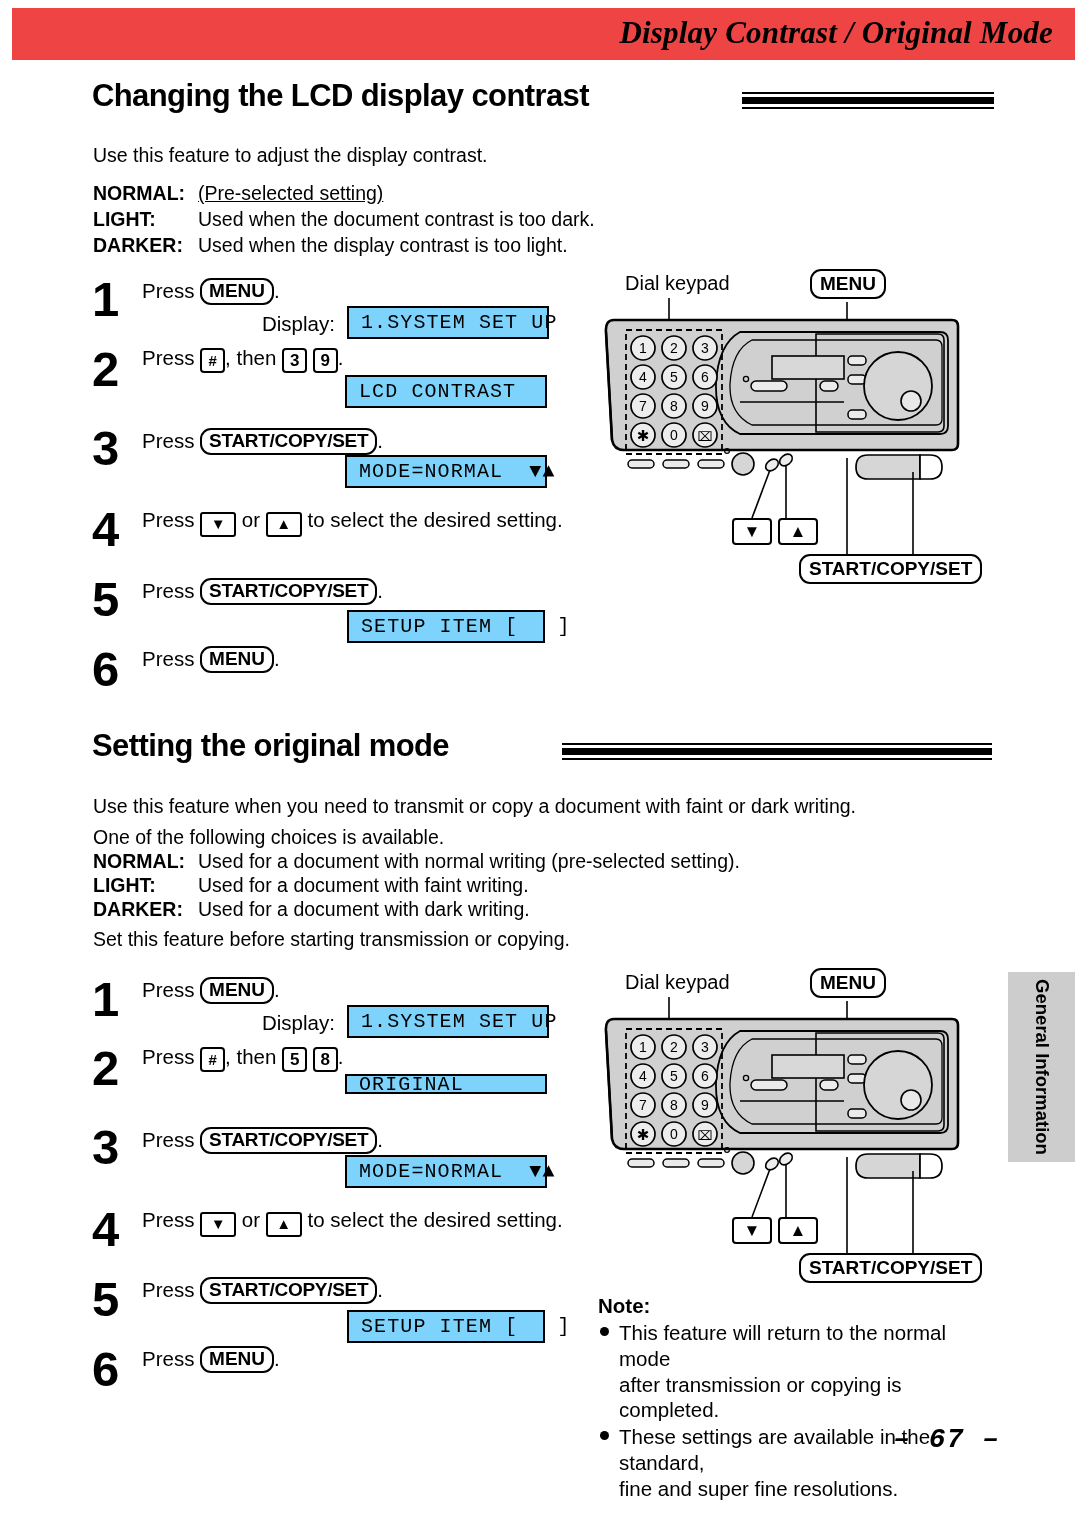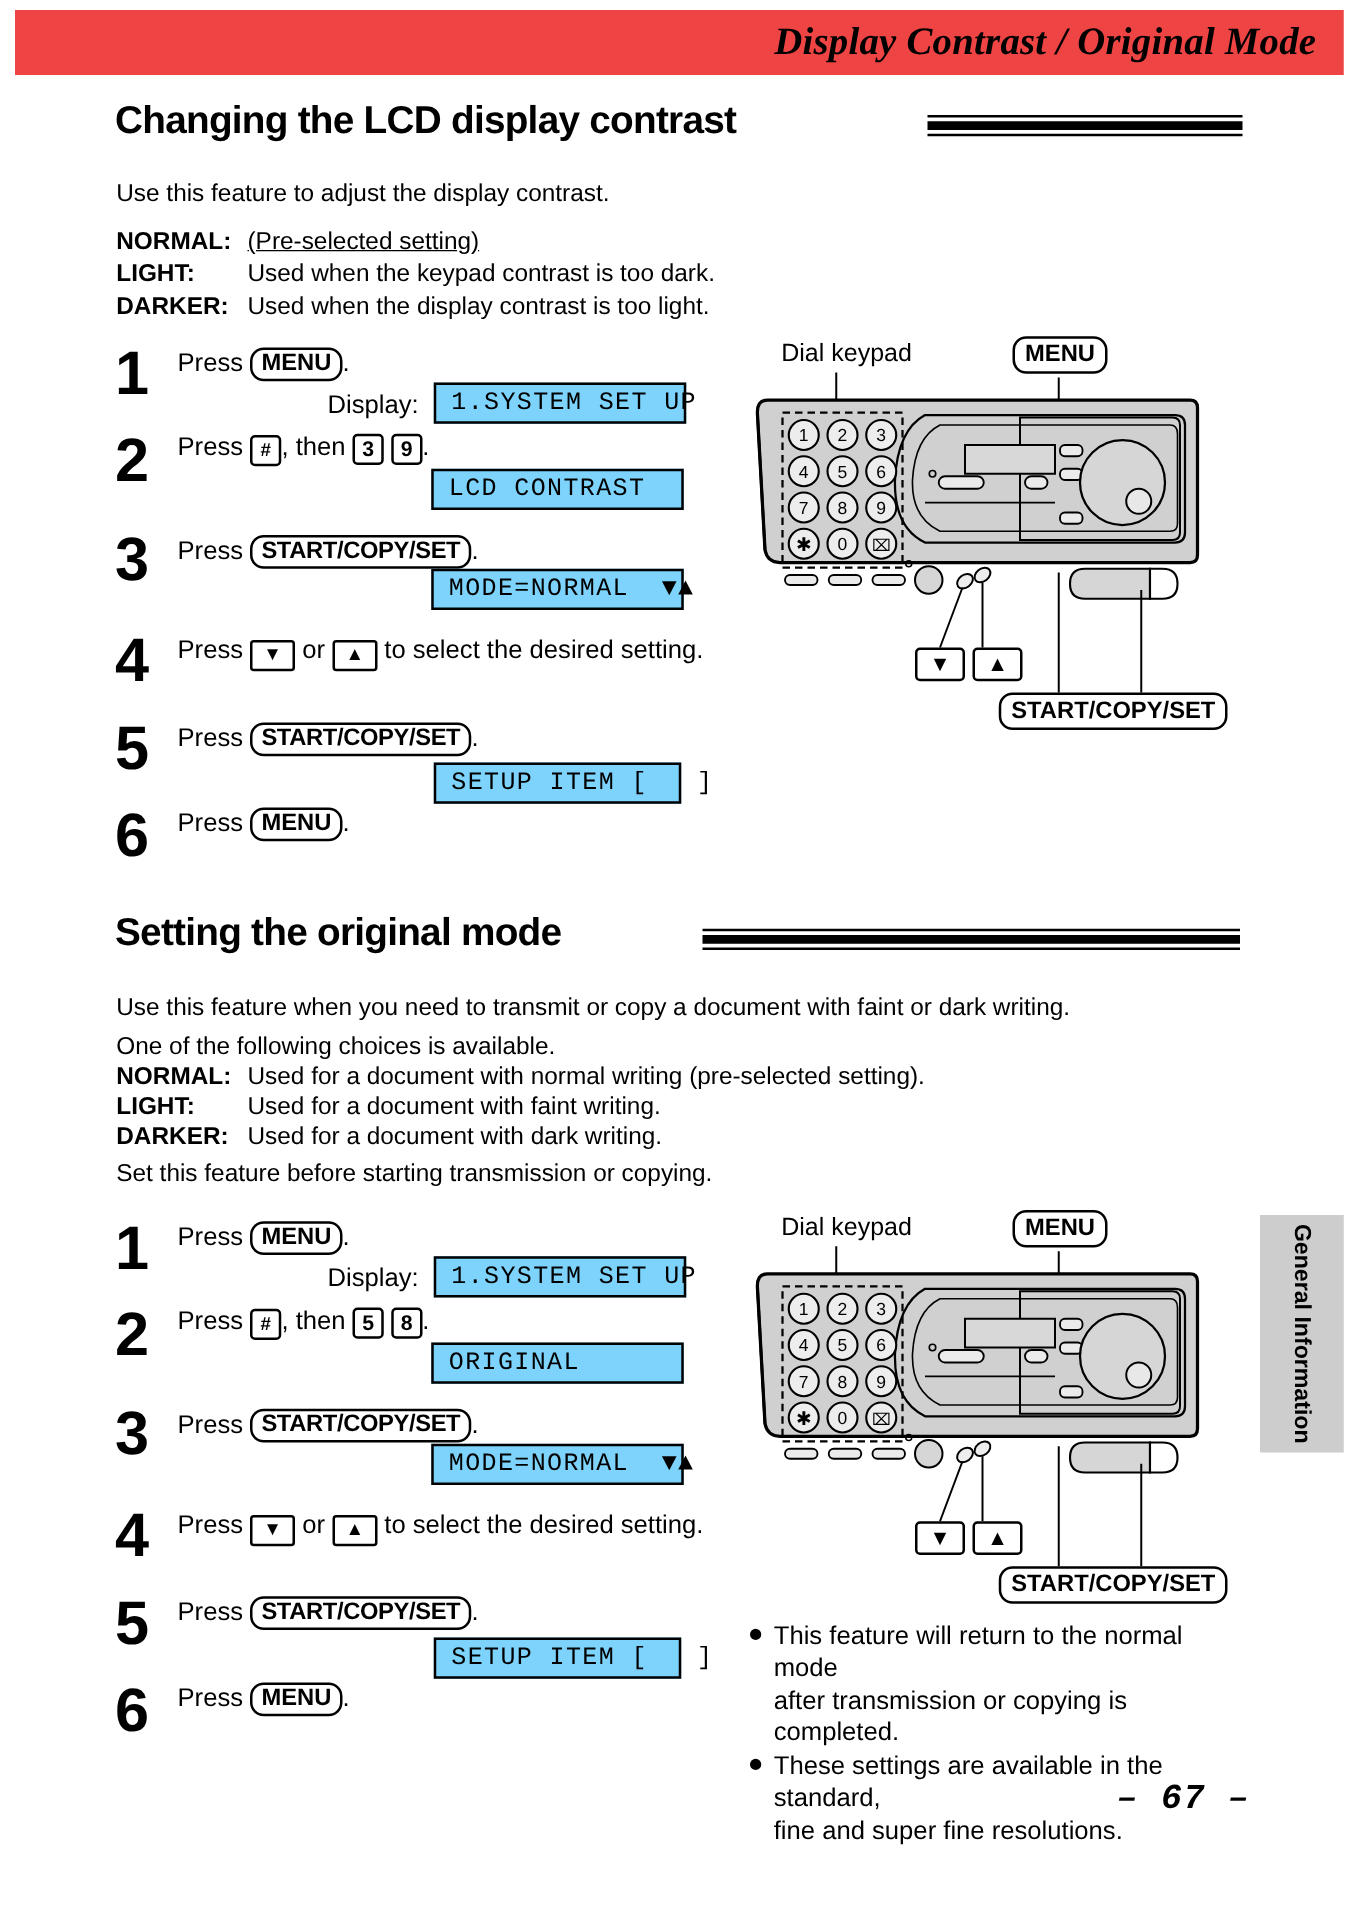--- a/index.html
+++ b/index.html
@@ -113,21 +113,21 @@
     <i class="m"></i>
     <i class="b"></i>
 </div>
 
 <div class="abs body-txt" style="left:93px;top:142px;">Use this feature to adjust the display contrast.</div>
 
 <div class="abs defrow" style="left:93px;top:180px;text-decoration:underline;">
   <span class="dt">NORMAL:</span><span>(Pre-selected setting)</span>
 </div>
 <div class="abs defrow" style="left:93px;top:206px;">
-  <span class="dt">LIGHT:</span><span>Used when the keypad contrast is too dark.</span>
+  <span class="dt">LIGHT:</span><span>Used when the document contrast is too dark.</span>
 </div>
 <div class="abs defrow" style="left:93px;top:232px;">
   <span class="dt">DARKER:</span><span>Used when the display contrast is too light.</span>
 </div>
 
 <div class="abs stepnum" style="left:92px;top:275px;">1</div>
 <div class="abs steptxt" style="left:142px;top:278px;">
   <span>Press</span>
   <span class="key">MENU</span><span>.</span>
 </div>
@@ -289,21 +289,21 @@
 <div class="abs steptxt" style="left:262px;top:1011px;">Display:</div>
 <div class="lcd" style="left:347px;top:1005px;width:202px;height:33px;padding-left:12px;">1.SYSTEM SET UP</div>
 
 <div class="abs stepnum" style="left:92px;top:1044px;">2</div>
 <div class="abs steptxt" style="left:142px;top:1045px;">
   <span>Press</span>
   <span class="dkey hashk">#</span><span>, then</span>
   <span class="dkey">5</span>
   <span class="dkey">8</span><span>.</span>
 </div>
-<div class="lcd" style="left:345px;top:1074px;width:202px;height:33px;padding-left:12px;">ORIGINAL</div>
+<div class="lcd" style="left:345px;top:1074px;width:202px;height:20px;padding-left:12px;">ORIGINAL</div>
 
 <div class="abs stepnum" style="left:92px;top:1123px;">3</div>
 <div class="abs steptxt" style="left:142px;top:1127px;">
   <span>Press</span>
   <span class="key wide">START/COPY/SET</span><span>.</span>
 </div>
 <div class="lcd" style="left:345px;top:1155px;width:202px;height:33px;padding-left:12px;">MODE=NORMAL  ▼▲</div>
 
 <div class="abs stepnum" style="left:92px;top:1205px;">4</div>
 <div class="abs steptxt" style="left:142px;top:1208px;">
@@ -410,20 +410,21 @@
 
   <div class="abs" style="left:132px;top:256px;width:40px;height:27px;border:2.6px solid #000;border-radius:4px;box-sizing:border-box;display:flex;align-items:center;justify-content:center;font-size:17px;">▼</div>
   <div class="abs" style="left:178px;top:256px;width:40px;height:27px;border:2.6px solid #000;border-radius:4px;box-sizing:border-box;display:flex;align-items:center;justify-content:center;font-size:17px;">▲</div>
 </div>
 
 <div class="abs" id="side-tab">
   <span>General Information</span>
 </div>
 
 <div class="abs" id="note-block" style="left:598px;top:1294px;width:400px;">
+  <div id="note-title">Note:</div>
   <div class="note-li" style="margin-top:2px;">
     <span class="bul"></span>
     <span>This feature will return to the normal mode</span>
     <span class="l2">after transmission or copying is completed.</span>
   </div>
   <div class="note-li" style="margin-top:1px;">
     <span class="bul"></span>
     <span>These settings are available in the standard,</span>
     <span class="l2">fine and super fine resolutions.</span>
   </div>

